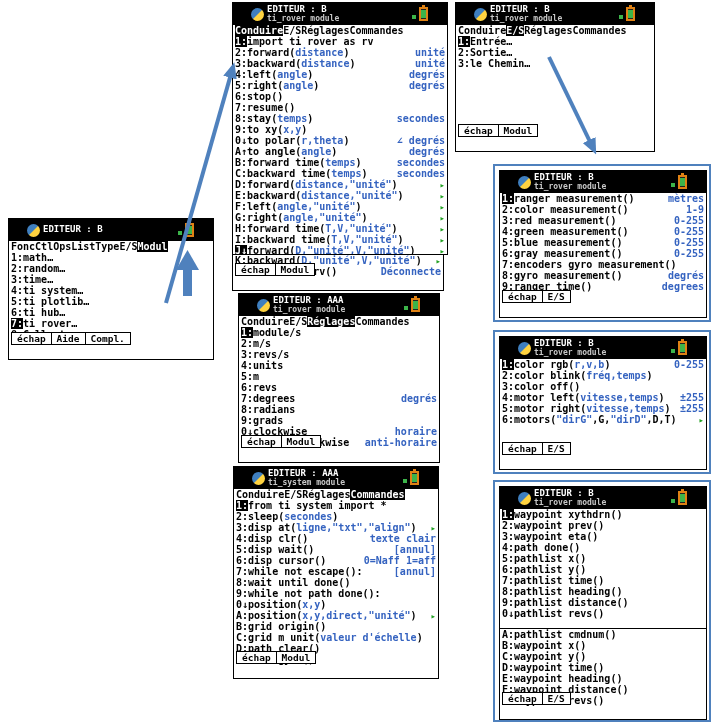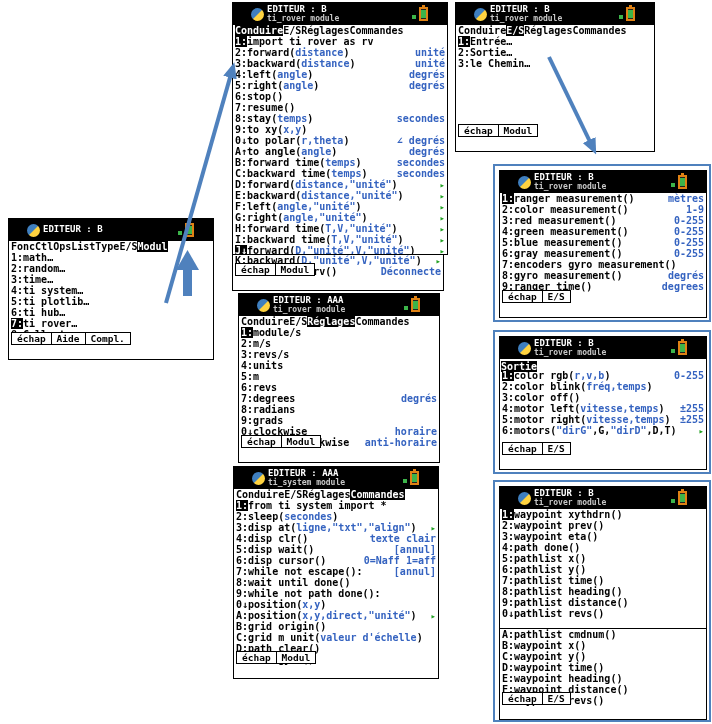--- a/index.html
+++ b/index.html
@@ -209,21 +209,20 @@
     <div class="screen" id="scr-sortie" style="left:4px;top:4px;width:208px;height:134px">
         <div class="hdr">
           <span class="py"></span>
           <div class="hdr-lines">
             <div class="hdr-title">ÉDITEUR : B</div>
             <div class="hdr-sub">ti_rover module</div>
           </div>
           <span class="dot"></span>
           <span class="batt"></span>
         </div>
-        <div class="mtrow"><span class="mtitle">Sortie</span></div>
         <div class="row"><span class="num sel">1:</span><span class="k">color_rgb(</span><span class="b">r,v,b</span><span class="k">)</span><span class="sp"></span><span class="rt">0-255</span></div>
         <div class="row"><span class="num">2:</span><span class="k">color_blink(</span><span class="b">fréq,temps</span><span class="k">)</span><span class="sp"></span></div>
         <div class="row"><span class="num">3:</span><span class="k">color_off()</span><span class="sp"></span></div>
         <div class="row"><span class="num">4:</span><span class="k">motor_left(</span><span class="b">vitesse,temps</span><span class="k">)</span><span class="sp"></span><span class="rt">±255</span></div>
         <div class="row"><span class="num">5:</span><span class="k">motor_right(</span><span class="b">vitesse,temps</span><span class="k">)</span><span class="sp"></span><span class="rt">±255</span></div>
         <div class="row"><span class="num">6:</span><span class="k">motors(</span><span class="b">"dirG"</span><span class="k">,G,</span><span class="b">"dirD"</span><span class="k">,D,T)</span><span class="sp"></span><span class="ga">▸</span></div>
         <div class="keys">
           <span class="key">échap</span>
           <span class="key">E/S</span>
         </div>

